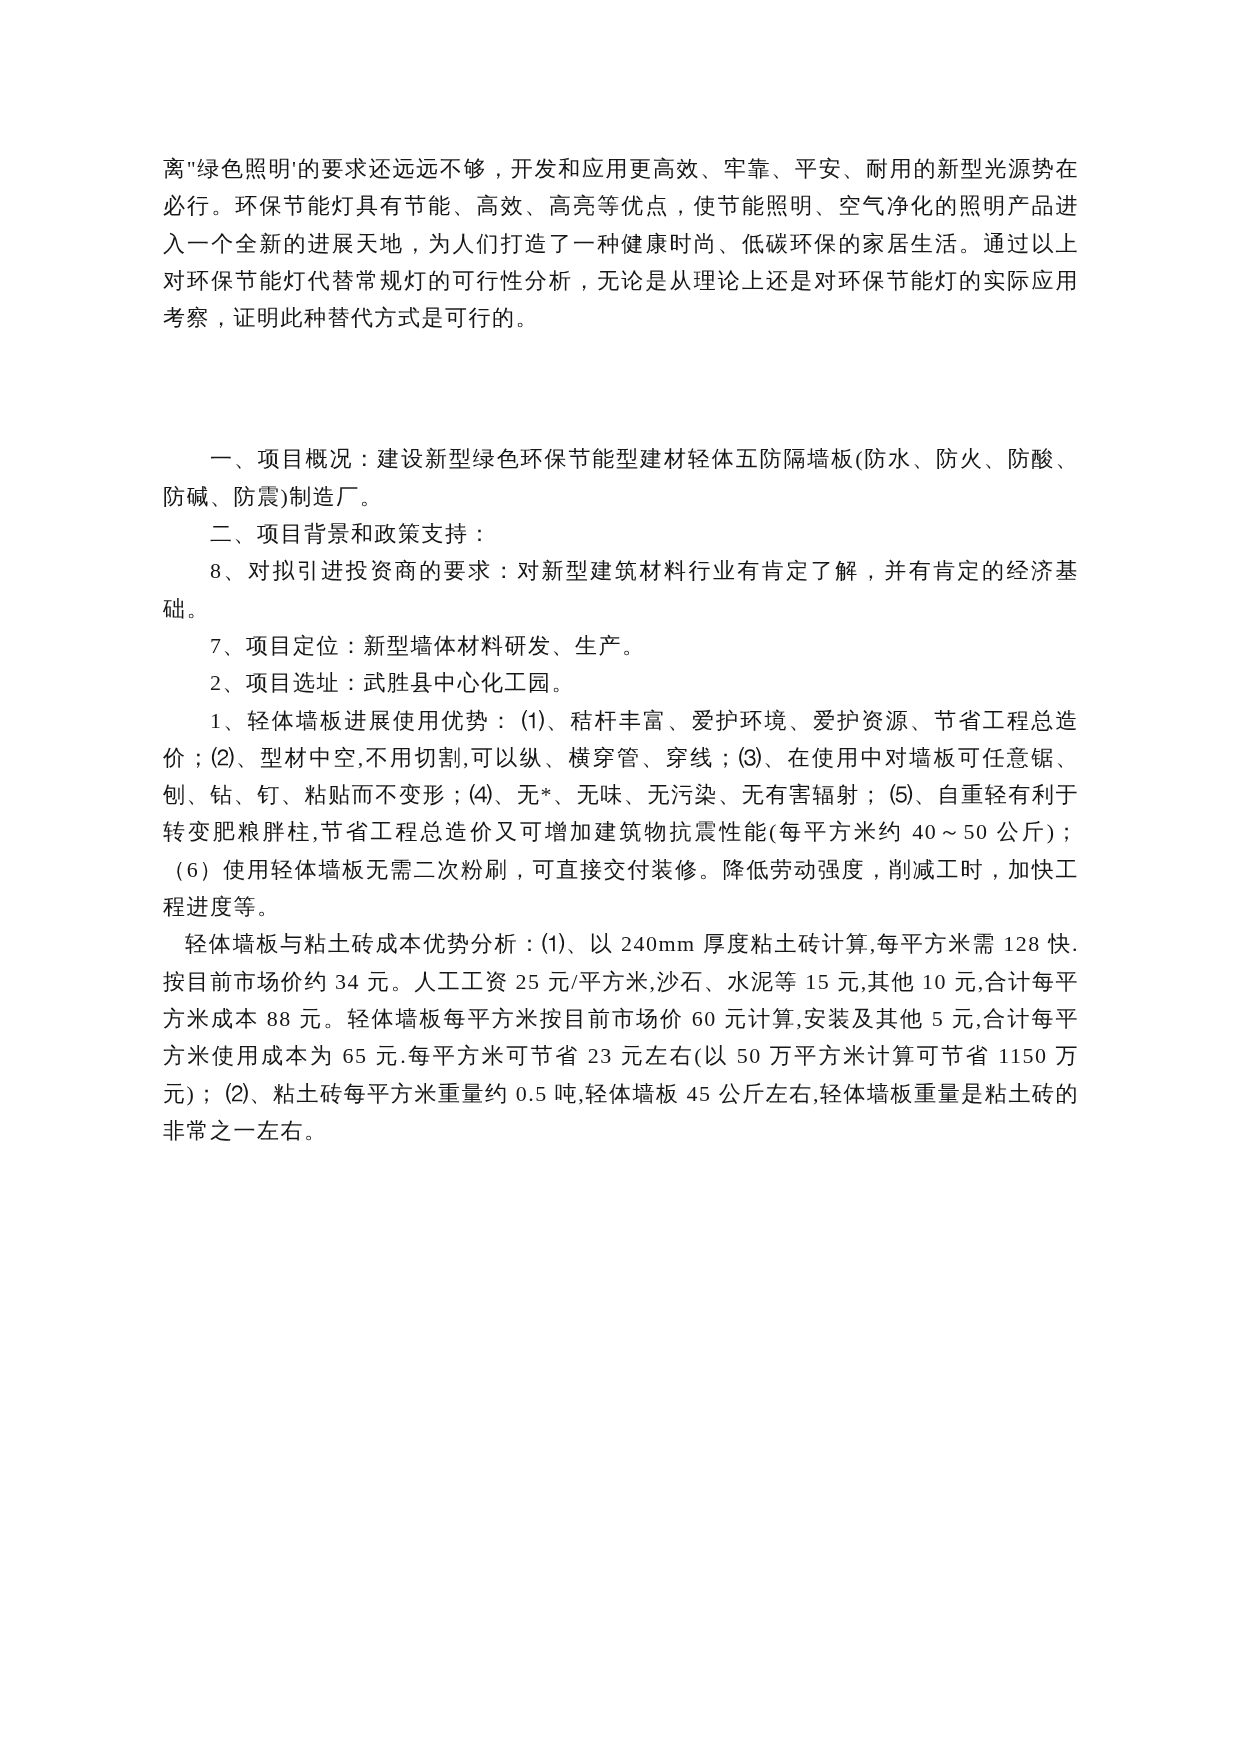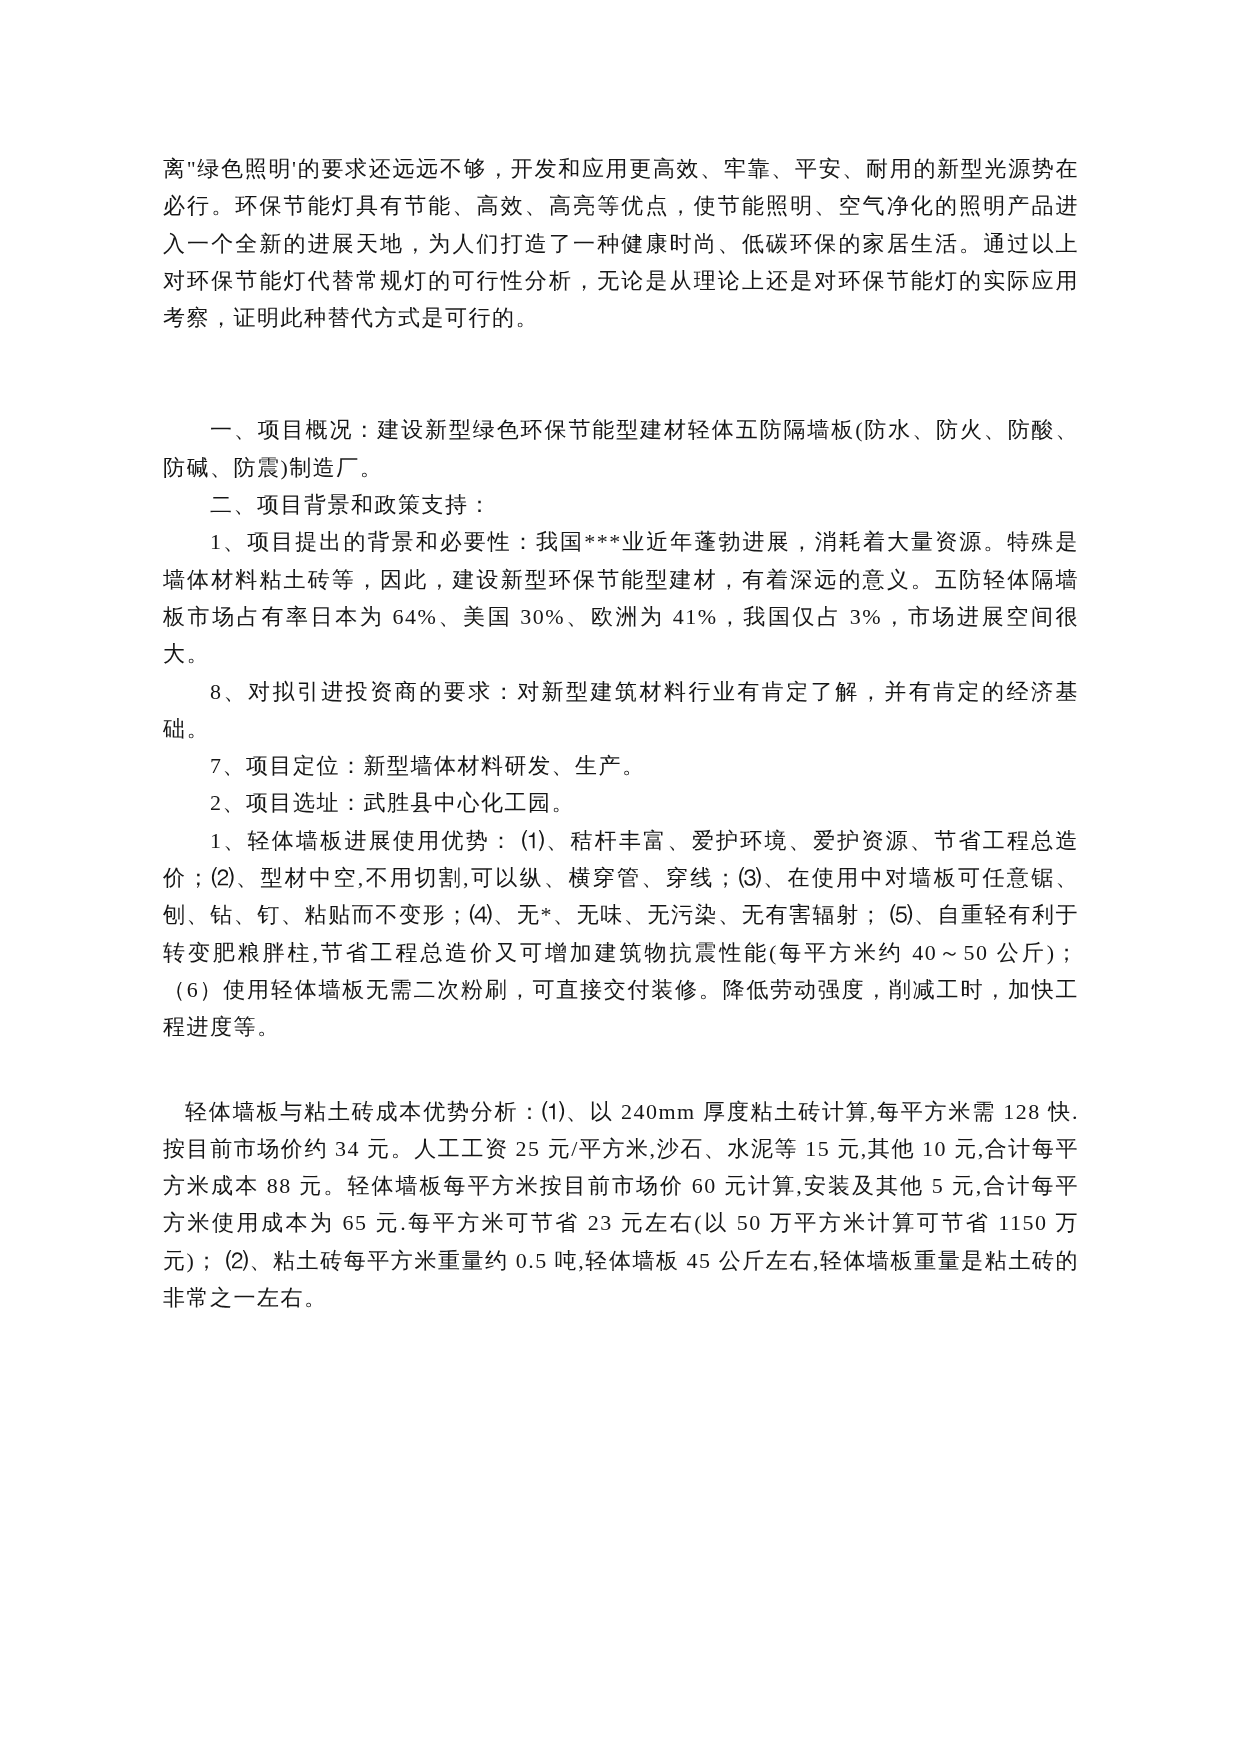--- a/index.html
+++ b/index.html
@@ -29,31 +29,30 @@
   .para {
     margin: 0;
     font-size: 22px;
     line-height: 37.3px;
     letter-spacing: 1.5px;
     text-align: justify;
     text-justify: inter-ideograph;
     word-break: break-all;
   }
   .para.indent-2 { text-indent: 47px; }
-  .para.indent-1 { text-indent: 22px; margin-top: 47px; }
-  .para.gap { margin-top: 75px; }
+  .para.indent-1 { text-indent: 22px; }
+  .para.gap { margin-top: 104px; }
 </style>
 </head>
 <body>
 
 <div class="page">
   <div class="content">
       <p class="para indent-0">离"绿色照明'的要求还远远不够，开发和应用更高效、牢靠、平安、耐用的新型光源势在必行。环保节能灯具有节能、高效、高亮等优点，使节能照明、空气净化的照明产品进入一个全新的进展天地，为人们打造了一种健康时尚、低碳环保的家居生活。通过以上对环保节能灯代替常规灯的可行性分析，无论是从理论上还是对环保节能灯的实际应用考察，证明此种替代方式是可行的。</p>
       <p class="para indent-2 gap">一、项目概况：建设新型绿色环保节能型建材轻体五防隔墙板(防水、防火、防酸、防碱、防震)制造厂。</p>
       <p class="para indent-2">二、项目背景和政策支持：</p>
-      <p class="para indent-2">1、项目提出的背景和必要性：我国***业近年蓬勃进展，消耗着大量资源。特殊是墙体材料粘土砖等，因此，建设新型环保节能型建材，有着深远的意义。五防轻体隔墙板市场占有率日本为 64%、美国 30%、欧洲为 41%，我国仅占 3%，市场进展空间很大。</p>
       <p class="para indent-2">8、对拟引进投资商的要求：对新型建筑材料行业有肯定了解，并有肯定的经济基础。</p>
       <p class="para indent-2">7、项目定位：新型墙体材料研发、生产。</p>
       <p class="para indent-2">2、项目选址：武胜县中心化工园。</p>
       <p class="para indent-2">1、轻体墙板进展使用优势： ⑴、秸杆丰富、爱护环境、爱护资源、节省工程总造价；⑵、型材中空,不用切割,可以纵、横穿管、穿线；⑶、在使用中对墙板可任意锯、刨、钻、钉、粘贴而不变形；⑷、无*、无味、无污染、无有害辐射； ⑸、自重轻有利于转变肥粮胖柱,节省工程总造价又可增加建筑物抗震性能(每平方米约 40～50 公斤)；（6）使用轻体墙板无需二次粉刷，可直接交付装修。降低劳动强度，削减工时，加快工程进度等。</p>
       <p class="para indent-1">轻体墙板与粘土砖成本优势分析：⑴、以 240mm 厚度粘土砖计算,每平方米需 128 快.按目前市场价约 34 元。人工工资 25 元/平方米,沙石、水泥等 15 元,其他 10 元,合计每平方米成本 88 元。轻体墙板每平方米按目前市场价 60 元计算,安装及其他 5 元,合计每平方米使用成本为 65 元.每平方米可节省 23 元左右(以 50 万平方米计算可节省 1150 万元)； ⑵、粘土砖每平方米重量约 0.5 吨,轻体墙板 45 公斤左右,轻体墙板重量是粘土砖的非常之一左右。</p>
     </div>
 </div>
 
 </body></html>

